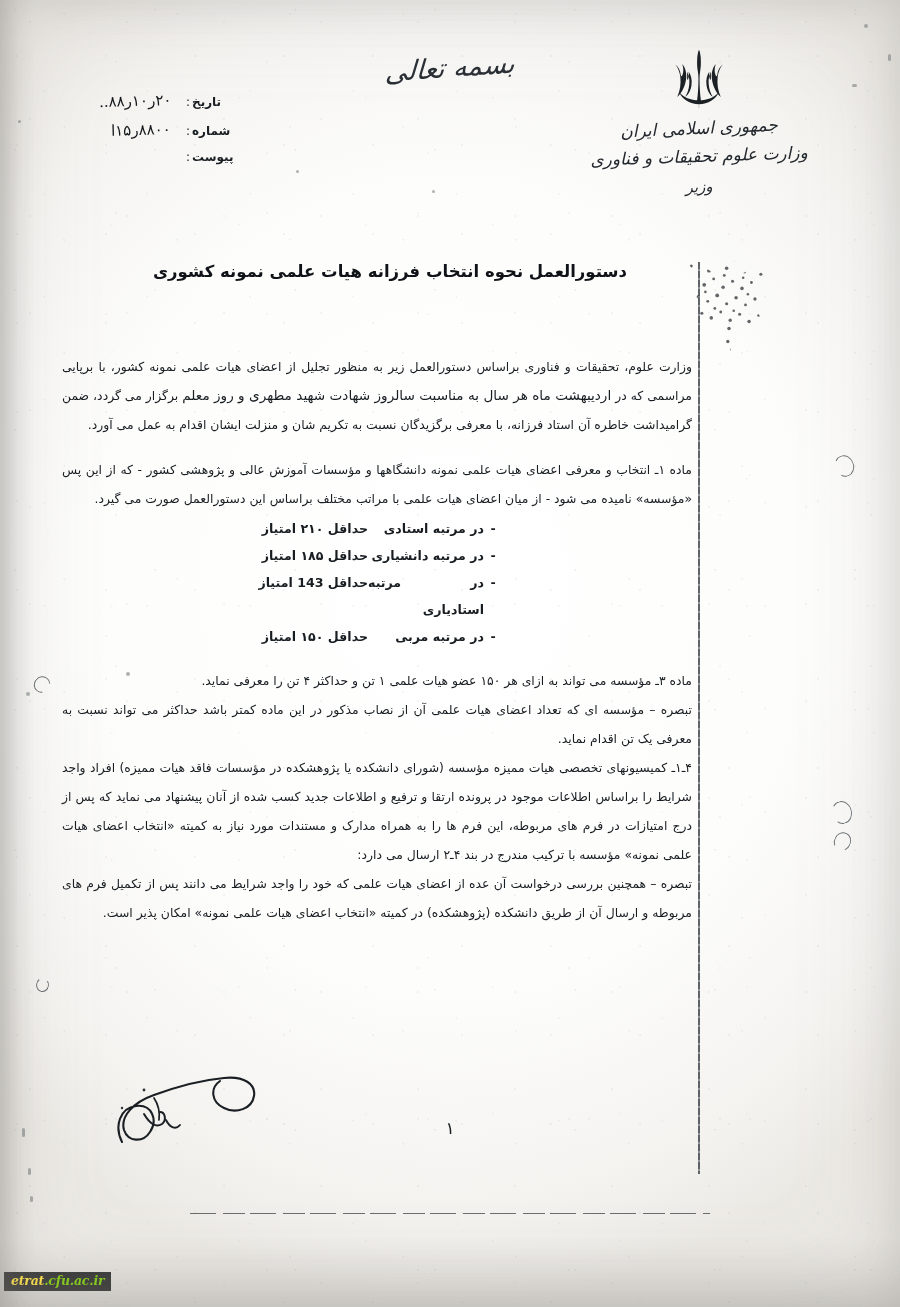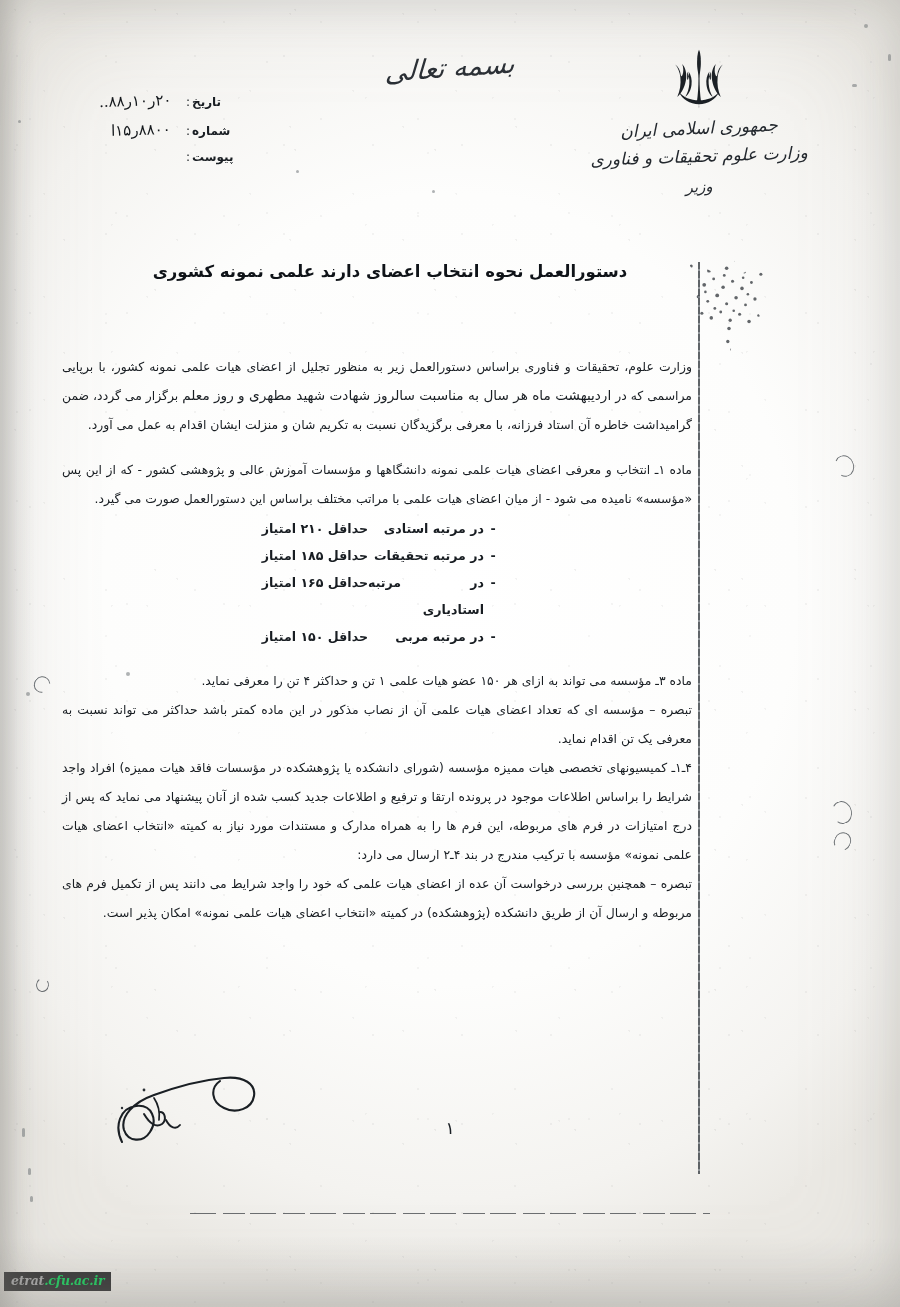--- a/index.html
+++ b/index.html
@@ -166,22 +166,22 @@
   .wm-badge {
     position: absolute; left: 4px; bottom: 16px;
     background: #3b3b3b;
     padding: 3px 7px 4px 7px;
     font-family: "DejaVu Serif", "Liberation Serif", serif;
     font-style: italic; font-weight: bold;
     font-size: 12.5px; line-height: 1;
     letter-spacing: -.2px;
     direction: ltr;
   }
-  .wm-a { color: #a3a3a3; }
-  .wm-b { color: #22c55e; }
+  .wm-a { color: #fde047; }
+  .wm-b { color: #84cc16; }
 
   
   .spk { position: absolute; background: #6f7479; border-radius: 50%; opacity: .55; }
 </style>
 </head>
 <body>
 
 <div class="page">
 
   <div class="grain"></div>
@@ -299,44 +299,44 @@
 
   <div class="ring ring-1"></div>
   <div class="ring ring-2"></div>
   <div class="ring ring-3"></div>
   <div class="ring ring-4"></div>
   <div class="ring ring-5"></div>
 
   <div class="margin-rule"></div>
   <div class="footer-rule"></div>
 
-  <div class="doc-title">دستورالعمل نحوه انتخاب اعضای دارند علمی نمونه کشوری</div>
+  <div class="doc-title">دستورالعمل نحوه انتخاب فرزانه هیات علمی نمونه کشوری</div>
 
   <div class="body-col">
 
     <p class="p"><span>وزارت علوم، تحقیقات و فناوری براساس دستورالعمل زیر به منظور تجلیل از اعضای هیات علمی نمونه کشور، با برپایی مراسمی که در </span><b>اردیبهشت ماه هر سال به مناسبت سالروز شهادت شهید مطهری و روز معلم</b><span> برگزار می گردد، ضمن گرامیداشت خاطره آن استاد فرزانه، با معرفی برگزیدگان نسبت به تکریم شان و منزلت ایشان اقدام به عمل می آورد.</span></p>
 
     <p class="p art">ماده ۱ـ انتخاب و معرفی اعضای هیات علمی نمونه دانشگاهها و مؤسسات آموزش عالی و پژوهشی کشور - که از این پس «مؤسسه» نامیده می شود - از میان اعضای هیات علمی با مراتب مختلف براساس این دستورالعمل صورت می گیرد.</p>
 
 
     <ul class="score-list">
       <li>
         <span class="dash">-</span>
         <span class="rank">در مرتبه استادی</span>
         <span class="pts">حداقل ۲۱۰ امتیاز</span>
       </li>
       <li>
         <span class="dash">-</span>
-        <span class="rank">در مرتبه تحقیقات</span>
+        <span class="rank">در مرتبه دانشیاری</span>
         <span class="pts">حداقل ۱۸۵ امتیاز</span>
       </li>
       <li>
         <span class="dash">-</span>
         <span class="rank">در مرتبه استادیاری</span>
-        <span class="pts">حداقل ۱۶۵ امتیاز</span>
+        <span class="pts">حداقل 143 امتیاز</span>
       </li>
       <li>
         <span class="dash">-</span>
         <span class="rank">در مرتبه مربی</span>
         <span class="pts">حداقل ۱۵۰ امتیاز</span>
       </li>
     </ul>
 
 
     <p class="p art">ماده ۳ـ مؤسسه می تواند به ازای هر ۱۵۰ عضو هیات علمی ۱ تن و حداکثر ۴ تن را معرفی نماید.</p>

